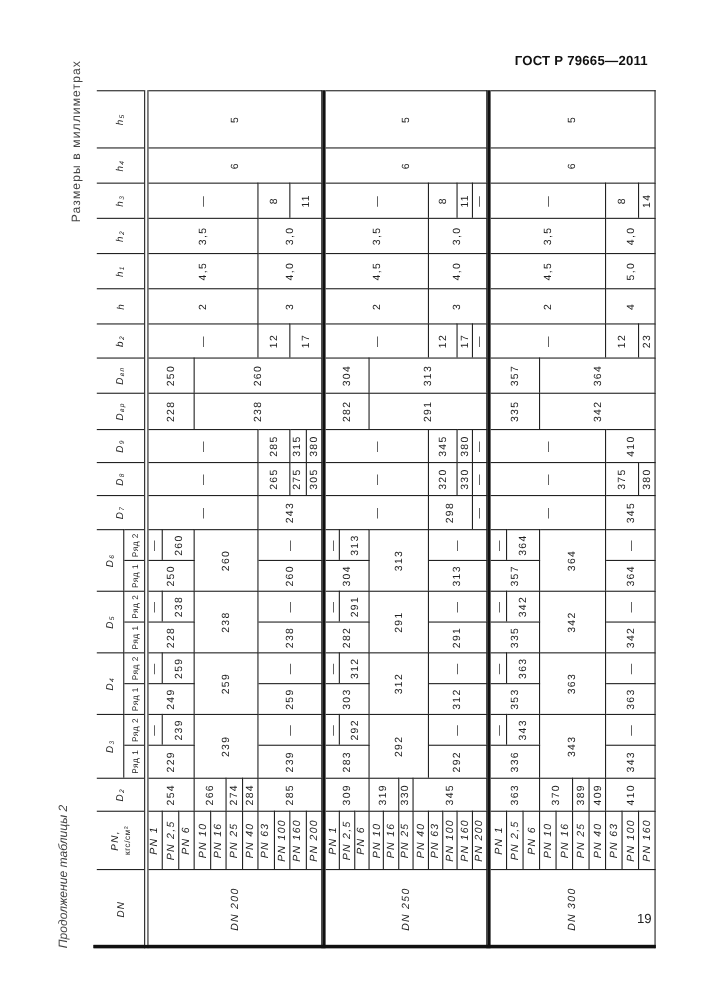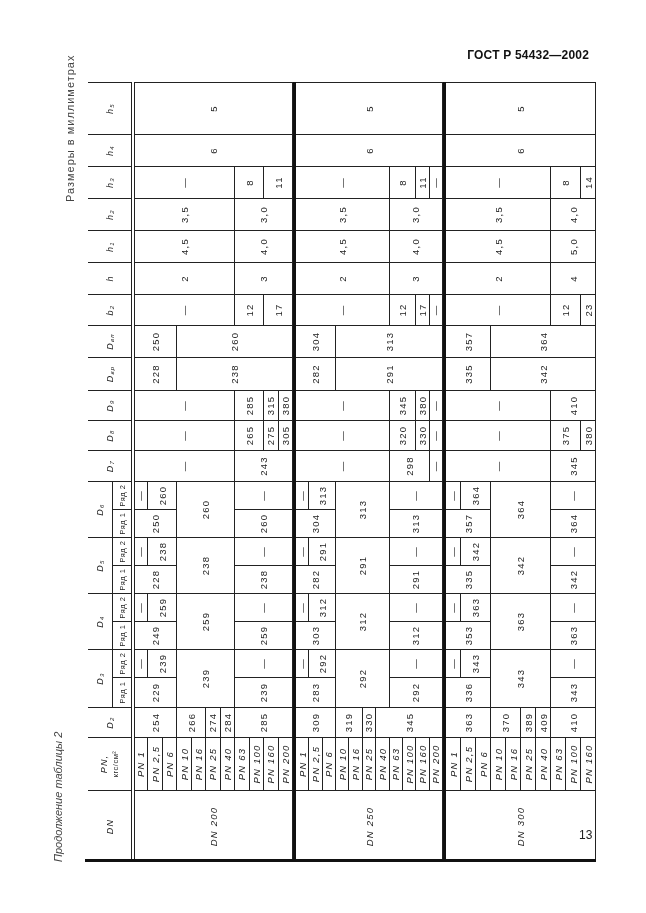--- a/index.html
+++ b/index.html
@@ -16,24 +16,24 @@
   .hdr{font-style:italic;font-size:9px;}
   .sub{font-size:7.5px;font-style:normal;letter-spacing:0.5px;}
   .border-left{position:absolute;left:0;top:0;width:3px;height:511px;background:#111;}
   .dbl{position:absolute;left:0;width:780px;height:4px;border-top:1px solid #222;border-bottom:1px solid #222;box-sizing:border-box;background:#fff;}
   .thick{position:absolute;left:0;width:780px;height:3px;background:#111;}
   sub{font-size:6px;vertical-align:-1px;}
 </style>
 </head>
 <body>
 
-<div class="gost">ГОСТ Р 54432—2002</div>
+<div class="gost">ГОСТ Р 79665—2011</div>
 <div class="side-left">Продолжение таблицы 2</div>
 <div class="side-units">Размеры в миллиметрах</div>
-<div class="pagenum">13</div>
+<div class="pagenum">19</div>
 
 <div class="tblwrap">
   <div class="grid" id="grid">
       <div class="cell hdr" style="left: 0px; width: 72px; top: 3px; height: 44px;">DN</div>
       <div class="cell hdr" style="left: 72px; width: 53px; top: 3px; height: 44px;">
         <span style="line-height:11px">PN,<br><span class="sub">кгс/см²</span></span>
       </div>
       <div class="cell hdr" style="left: 125px; width: 30px; top: 3px; height: 44px;">
         <span>D<sub>2</sub></span>
       </div>

